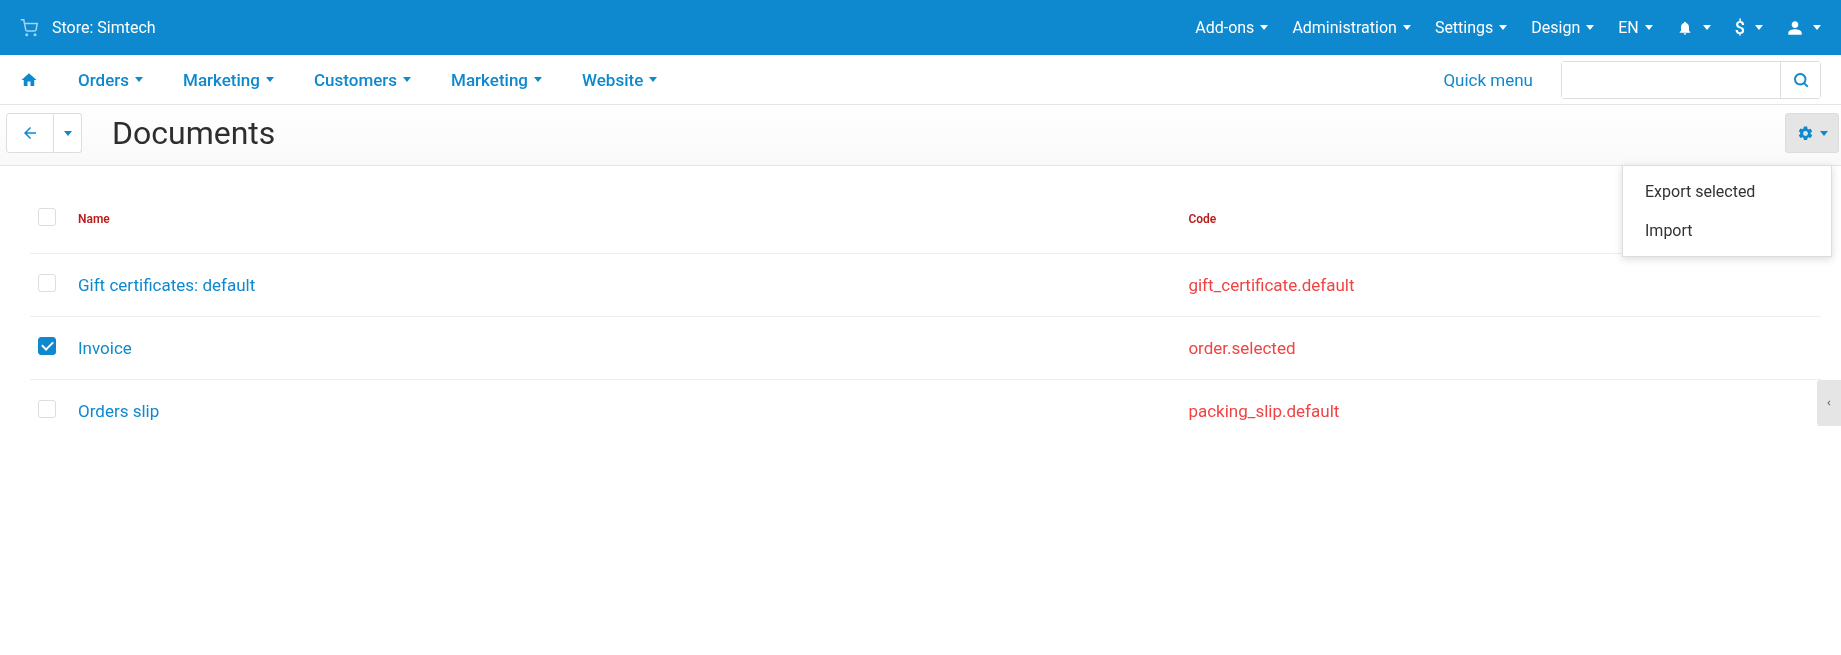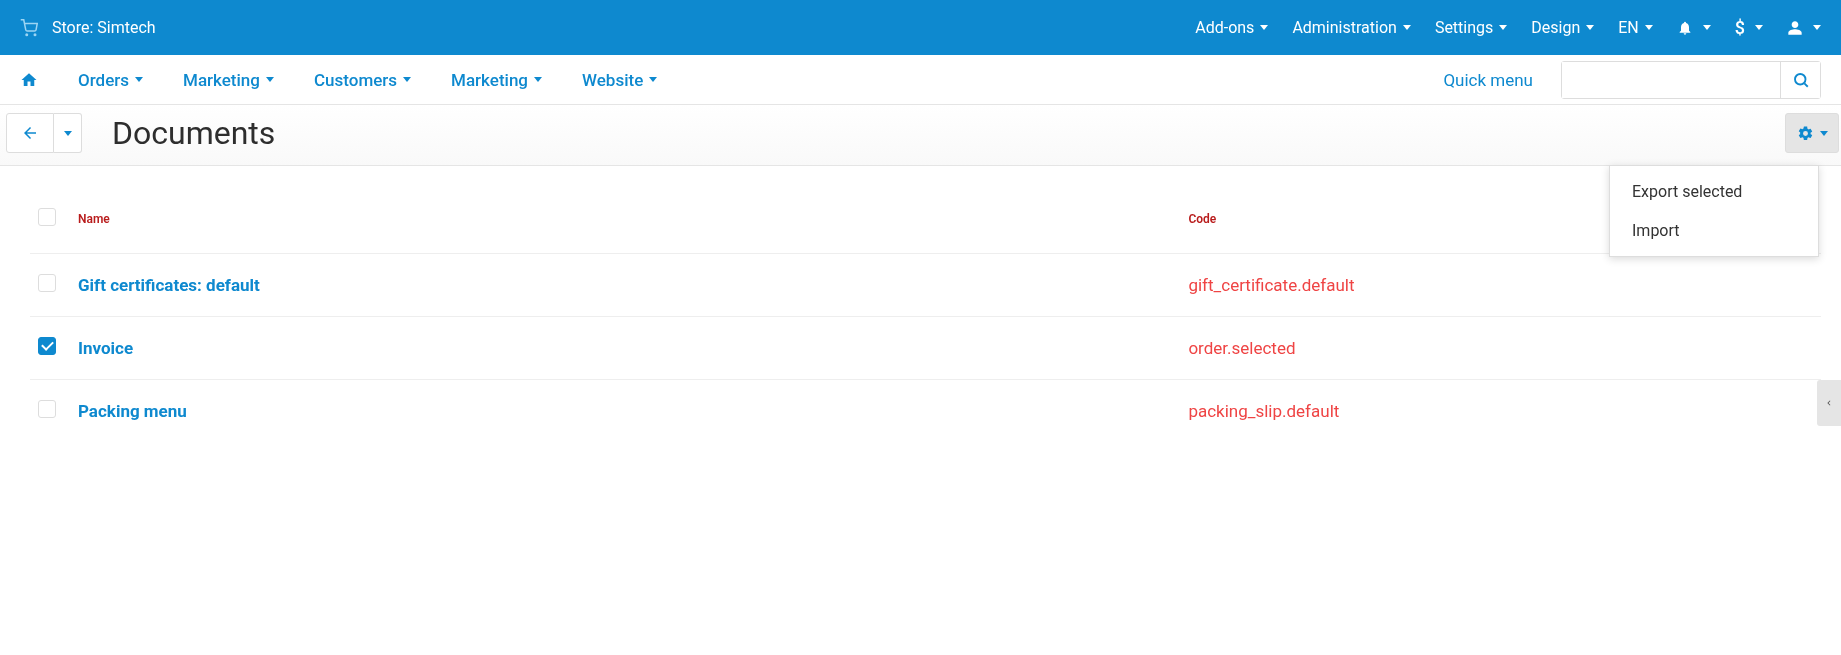--- a/index.html
+++ b/index.html
@@ -177,21 +177,21 @@
       display: flex;
       align-items: center;
       justify-content: center;
       color: #0e89cf;
       cursor: pointer;
       gap: 6px;
       border-radius: 3px;
     }
     .dropdown-menu {
       position: absolute;
-      right: 22px;
+      right: 9px;
       top: 60px;
       background: #fff;
       border: 1px solid #ddd;
       box-shadow: 0 2px 8px rgba(0,0,0,0.15);
       min-width: 210px;
       padding: 6px 0;
       z-index: 100;
     }
     .dropdown-item {
       padding: 10px 22px;
@@ -217,21 +217,20 @@
       padding: 20px 8px;
       border-top: 1px solid #eee;
       font-size: 17px;
       vertical-align: middle;
     }
     .col-check {
       width: 40px;
     }
     .col-name {
       width: 62%;
-      font-weight: bold;
     }
     .checkbox {
       width: 18px;
       height: 18px;
       border: 1px solid #ddd;
       border-radius: 3px;
       display: inline-block;
       cursor: pointer;
       position: relative;
       background: #fff;
@@ -418,21 +417,21 @@
           <td class="col-name"><a class="link">Gift certificates: default</a></td>
           <td><span class="code-text">gift_certificate.default</span></td>
         </tr>
         <tr>
           <td class="col-check"><span class="checkbox checked"></span></td>
           <td class="col-name"><a class="link">Invoice</a></td>
           <td><span class="code-text">order.selected</span></td>
         </tr>
         <tr>
           <td class="col-check"><span class="checkbox"></span></td>
-          <td class="col-name"><a class="link">Packing menu</a></td>
+          <td class="col-name"><a class="link">Orders slip</a></td>
           <td><span class="code-text">packing_slip.default</span></td>
         </tr>
       </tbody>
   </table>
 </div>
 
 <div class="side-toggle">
   <svg width="10" height="14" viewBox="0 0 24 24" fill="#555">
     <path d="M15.41 7.41L14 6l-6 6 6 6 1.41-1.41L10.83 12z"></path>
   </svg>

